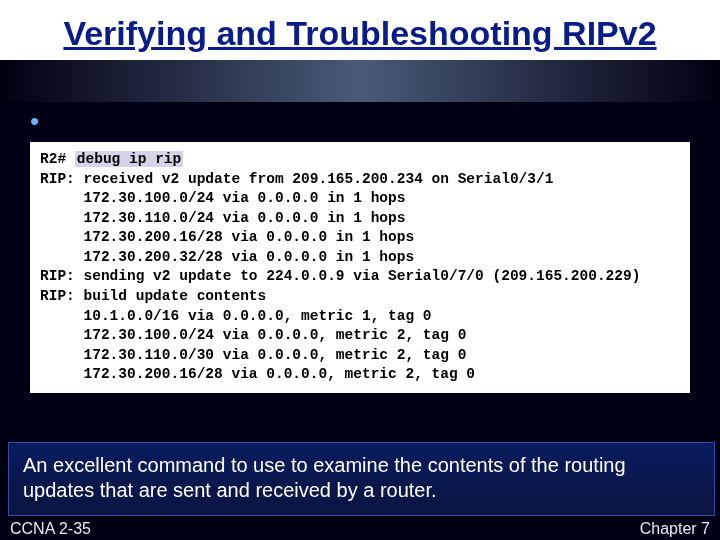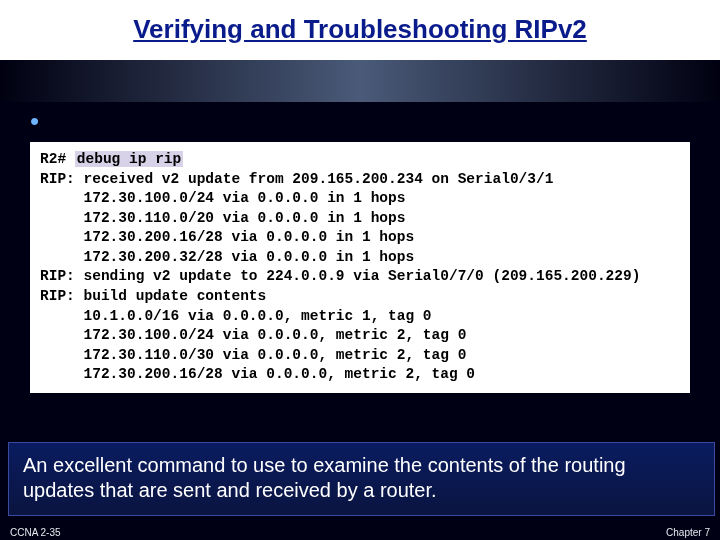--- a/index.html
+++ b/index.html
@@ -6,21 +6,21 @@
   html, body { width: 720px; height: 540px; overflow: hidden; font-family: Arial, Helvetica, sans-serif; }
   .slide {
     width: 720px; height: 540px;
     background: #000014;
     position: relative;
     color: #fff;
   }
   .title {
     text-align: center;
     color: #0a1b8c;
-    font-size: 26px;
+    font-size: 34px;
     font-weight: bold;
     text-decoration: underline;
     padding-top: 14px;
     background: #fff;
     height: 60px;
   }
   .gradient-bar {
     height: 42px;
     width: 100%;
     background: linear-gradient(to right, #000010 0%, #4a5a78 50%, #000010 100%);
@@ -69,21 +69,21 @@
     font-size: 20px;
     line-height: 1.25;
   }
   .info-box p + p { margin-top: 14px; }
   .footer {
     position: absolute;
     left: 0; right: 0; bottom: 2px;
     display: flex;
     justify-content: space-between;
     padding: 0 10px;
-    font-size: 10px;
+    font-size: 16px;
     color: #e8e8f0;
   }
   .term-hl {
     background: #d7d2e8;
     padding: 0 2px;
   }
 </style>
 </head>
 <body>
 
@@ -92,21 +92,21 @@
   <div class="title">Verifying and Troubleshooting RIPv2</div>
   <div class="gradient-bar"></div>
 
   <div class="bullet-row">
     <span class="bullet-dot">•</span>
   </div>
 
   <div class="terminal"><span>R2#</span> <span class="term-hl">debug ip rip</span>
 <span>RIP: received v2 update from 209.165.200.234 on Serial0/3/1</span>
 <span>     172.30.100.0/24 via 0.0.0.0 in 1 hops</span>
-<span>     172.30.110.0/20 via 0.0.0.0 in 1 hops</span>
+<span>     172.30.110.0/24 via 0.0.0.0 in 1 hops</span>
 <span>     172.30.200.16/28 via 0.0.0.0 in 1 hops</span>
 <span>     172.30.200.32/28 via 0.0.0.0 in 1 hops</span>
 <span>RIP: sending v2 update to 224.0.0.9 via Serial0/7/0 (209.165.200.229)</span>
 <span>RIP: build update contents</span>
 <span>     10.1.0.0/16 via 0.0.0.0, metric 1, tag 0</span>
 <span>     172.30.100.0/24 via 0.0.0.0, metric 2, tag 0</span>
 <span>     172.30.110.0/30 via 0.0.0.0, metric 2, tag 0</span>
 <span>     172.30.200.16/28 via 0.0.0.0, metric 2, tag 0</span></div>
 
   <div class="info-box">

